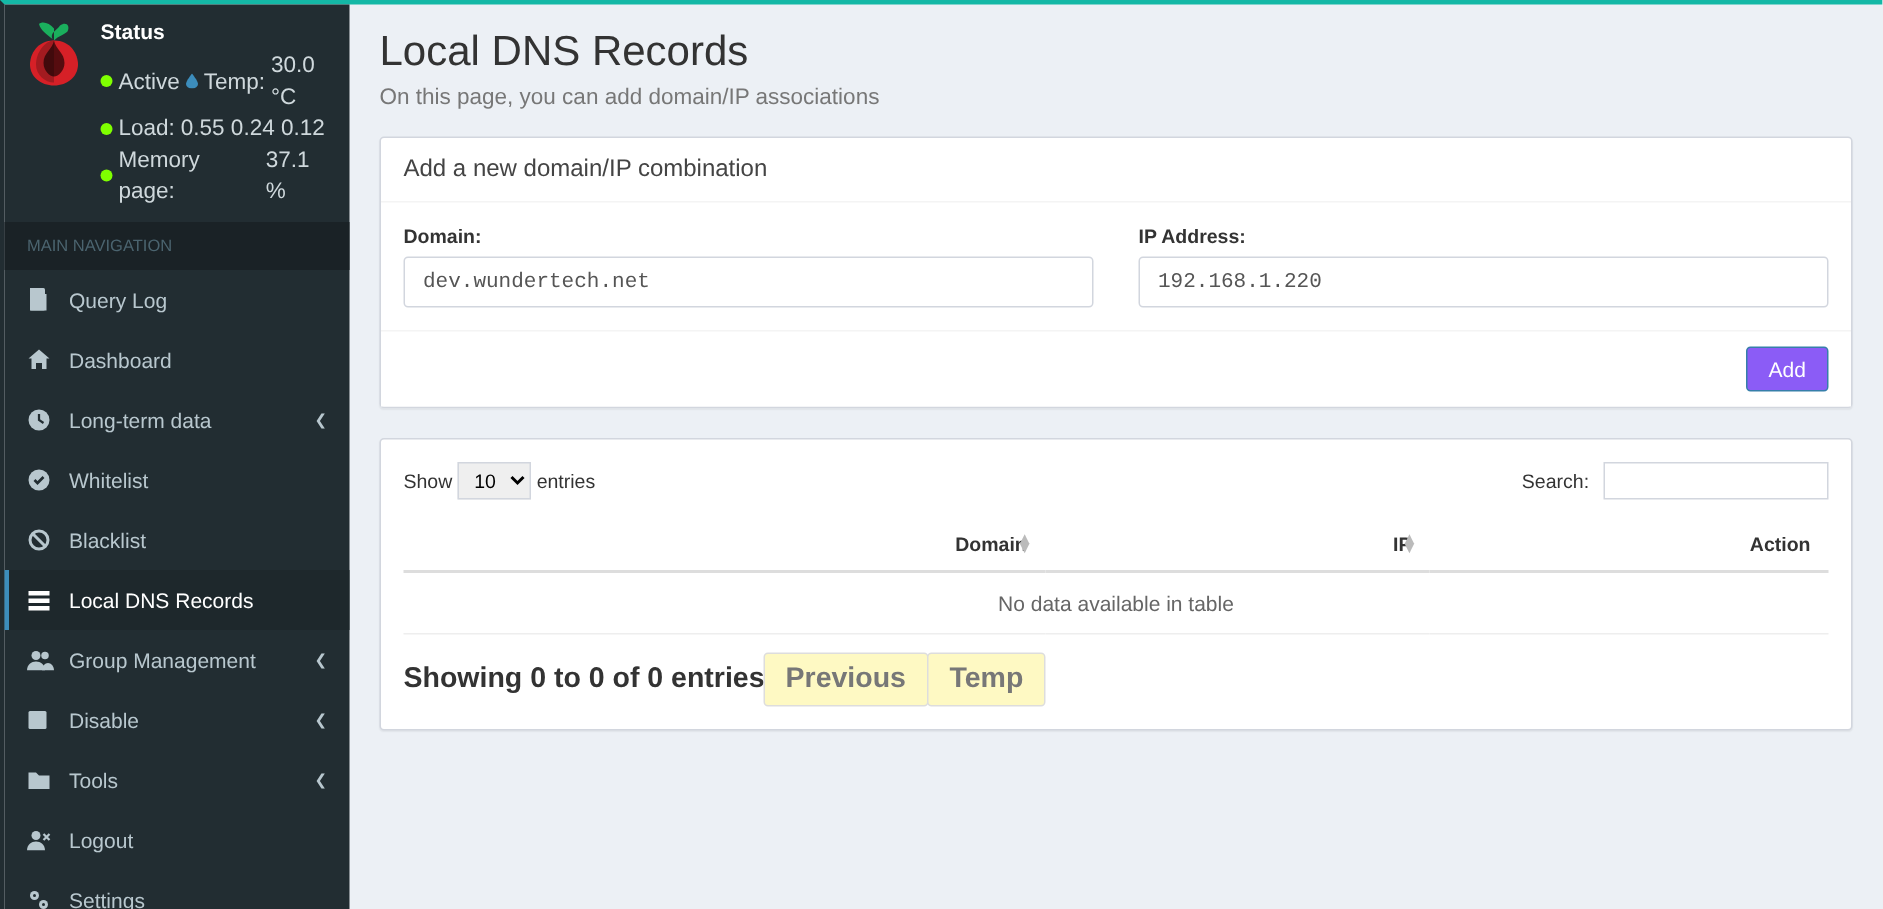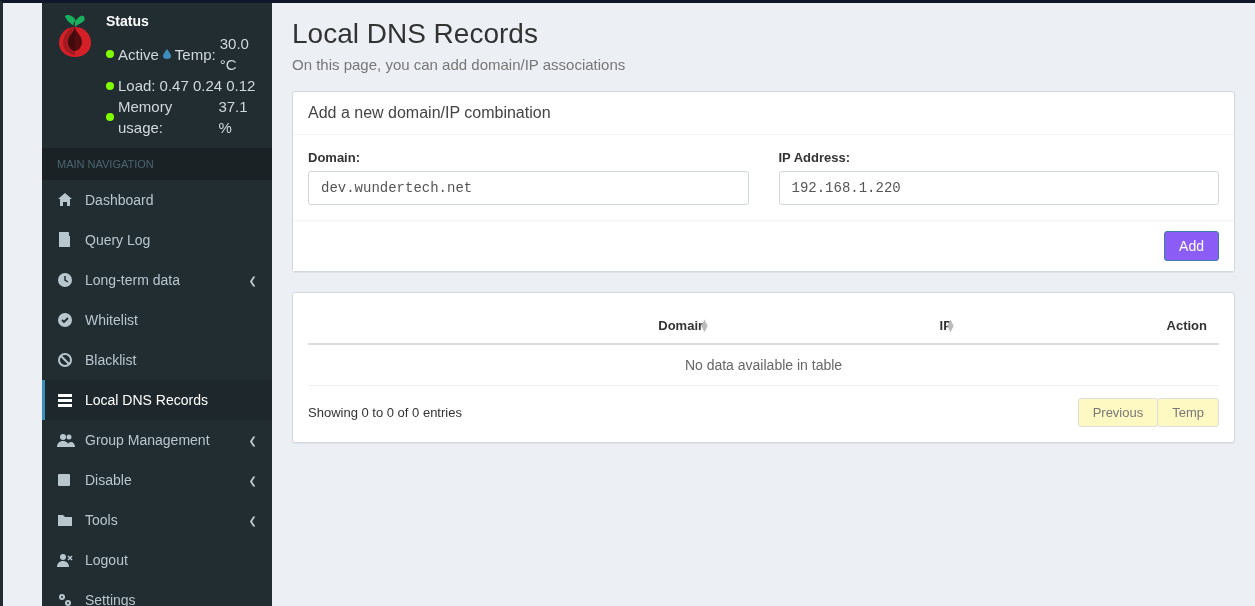--- a/index.html
+++ b/index.html
@@ -1,17 +1,17 @@
 <!DOCTYPE html>
 <html><head>
 <meta charset="utf-8">
 <style>
 * { box-sizing: border-box; margin: 0; padding: 0; }
 body { font-family: "Helvetica Neue", Helvetica, Arial, sans-serif; font-size: 14px; background: #ecf0f5; color: #333; width: 1255px; height: 606px; overflow: hidden; }
-.wrapper { display: flex; height: 100%; border-top: 3px solid #0f172a; border-left: 3px solid #222d32; padding-left: 39px; }
+.wrapper { display: flex; height: 100%; border-top: 3px solid #14b8a6; border-left: 3px solid #222d32; }
 .sidebar { width: 230px; background: #222d32; color: #b8c7ce; display: flex; flex-direction: column; }
 .status-panel { padding: 10px; display: flex; gap: 8px; }
 .logo-wrap { flex-shrink: 0; width: 46px; height: 46px; position: relative; }
 .logo-svg { width: 46px; height: 46px; }
 .status-info { flex: 1; color: #fff; }
 .status-title { font-size: 14px; font-weight: 600; margin-bottom: 4px; }
 .status-line { font-size: 15px; color: #cfd8dc; line-height: 1.4; display: flex; align-items: center; gap: 4px; }
 .dot { width: 8px; height: 8px; border-radius: 50%; display: inline-block; flex-shrink: 0; }
 .dot-green { background: #7FFF00; }
 .drop { color: #3c8dbc; font-size: 10px; }
@@ -36,21 +36,21 @@
 .form-control { width: 100%; padding: 8px 12px; border: 1px solid #d2d6de; border-radius: 3px; font-size: 14px; color: #555; font-family: Liberation Mono, monospace; }
 .btn { display: inline-block; padding: 6px 14px; border-radius: 3px; border: 1px solid transparent; cursor: pointer; font-size: 14px; }
 .btn-primary { background: #8b5cf6; color: #fff; border-color: #367fa9; }
 .dt-controls { display: flex; justify-content: space-between; align-items: center; margin-bottom: 12px; font-size: 13px; color: #333; }
 .dt-length select { border: 1px solid #d2d6de; padding: 3px 6px; font-size: 13px; }
 .dt-search input { border: 1px solid #d2d6de; padding: 4px 8px; font-size: 13px; width: 150px; margin-left: 6px; }
 .table { width: 100%; border-collapse: collapse; }
 .table thead th { text-align: right; padding: 10px 12px; border-bottom: 2px solid #ddd; font-weight: 700; font-size: 13px; position: relative; }
 .table tbody td { padding: 12px; text-align: center; color: #666; border-bottom: 1px solid #eee; }
 .sort-icon { position: absolute; right: 8px; top: 50%; transform: translateY(-50%); color: #bbb; font-size: 11px; line-height: 0.6; }
-.dt-footer { display: flex; justify-content: space-between; align-items: center; margin-top: 12px; font-size: 13px; color: #333; }
+.dt-footer { display: flex; justify-content: flex-start; align-items: center; margin-top: 12px; font-size: 19px; color: #333; font-weight: bold; }
 .pagination { display: flex; gap: 0; }
 .pagination a { padding: 6px 14px; border: 1px solid #ddd; color: #777; text-decoration: none; background: #fef9c3; margin-left: -1px; border-radius: 3px; }
 svg { display: block; }
 </style>
 </head>
 <body>
 
 <div class="wrapper">
   <aside class="sidebar">
     <div class="status-panel">
@@ -71,51 +71,51 @@
             <svg width="8" height="10" viewBox="0 0 8 10">
                 <path d="M4 0 C4 0 0 5 0 7 A4 3 0 0 0 8 7 C8 5 4 0 4 0 Z" fill="#3c8dbc"></path>
               </svg>
           </span>
           <span>Temp:</span>
           <span>30.0 °C</span>
         </div>
         <div class="status-line">
           <span class="dot dot-green"></span>
           <span>Load:</span>
-          <span>0.47  0.24  0.12</span>
+          <span>0.55  0.24  0.12</span>
         </div>
         <div class="status-line">
           <span class="dot dot-green"></span>
-          <span>Memory usage:</span>
+          <span>Memory page:</span>
           <span>37.1 %</span>
         </div>
       </div>
     </div>
 
     <div class="nav-header">MAIN NAVIGATION</div>
     <ul class="nav">
-      <li>
-          <a href="#">
-        <span class="icon">
-              <svg width="16" height="16" viewBox="0 0 16 16" fill="currentColor">
-                <path d="M8 1 L1 7 H3 V14 H6 V10 H10 V14 H13 V7 H15 Z"></path>
-              </svg>
-            </span>
-        <span class="label">Dashboard</span>
-      </a>
-        </li>
       <li>
           <a href="#">
         <span class="icon">
               <svg width="14" height="16" viewBox="0 0 14 16" fill="currentColor">
                 <path d="M2 0 H9 L13 4 V15 H2 Z M9 0 V4 H13" fill="currentColor"></path>
                 <rect x="2" y="0" width="10" height="15" rx="1" fill="currentColor"></rect>
               </svg>
             </span>
         <span class="label">Query Log</span>
+      </a>
+        </li>
+      <li>
+          <a href="#">
+        <span class="icon">
+              <svg width="16" height="16" viewBox="0 0 16 16" fill="currentColor">
+                <path d="M8 1 L1 7 H3 V14 H6 V10 H10 V14 H13 V7 H15 Z"></path>
+              </svg>
+            </span>
+        <span class="label">Dashboard</span>
       </a>
         </li>
       <li>
           <a href="#">
         <span class="icon">
               <svg width="16" height="16" viewBox="0 0 16 16" fill="currentColor">
                 <circle cx="8" cy="8" r="7"></circle>
                 <path d="M8 4 V8 L11 10" stroke="#222d32" stroke-width="1.5" fill="none"></path>
               </svg>
             </span>
@@ -241,20 +241,33 @@
           </div>
         </div>
       </div>
       <div class="box-footer">
         <button class="btn btn-primary">Add</button>
       </div>
     </div>
 
     <div class="box">
       <div class="box-body">
+        <div class="dt-controls">
+          <div class="dt-length">
+            <span>Show</span>
+            <select>
+              <option>10</option>
+            </select>
+            <span>entries</span>
+          </div>
+          <div class="dt-search">
+            <span>Search:</span>
+            <input type="text" style="">
+          </div>
+        </div>
         <table class="table">
           <thead>
             <tr>
               <th style="width:45%">
                 <span>Domain</span>
                 <span class="sort-icon">▲<br>▼</span>
               </th>
               <th style="width:27%">
                 <span>IP</span>
                 <span class="sort-icon">▲<br>▼</span>

